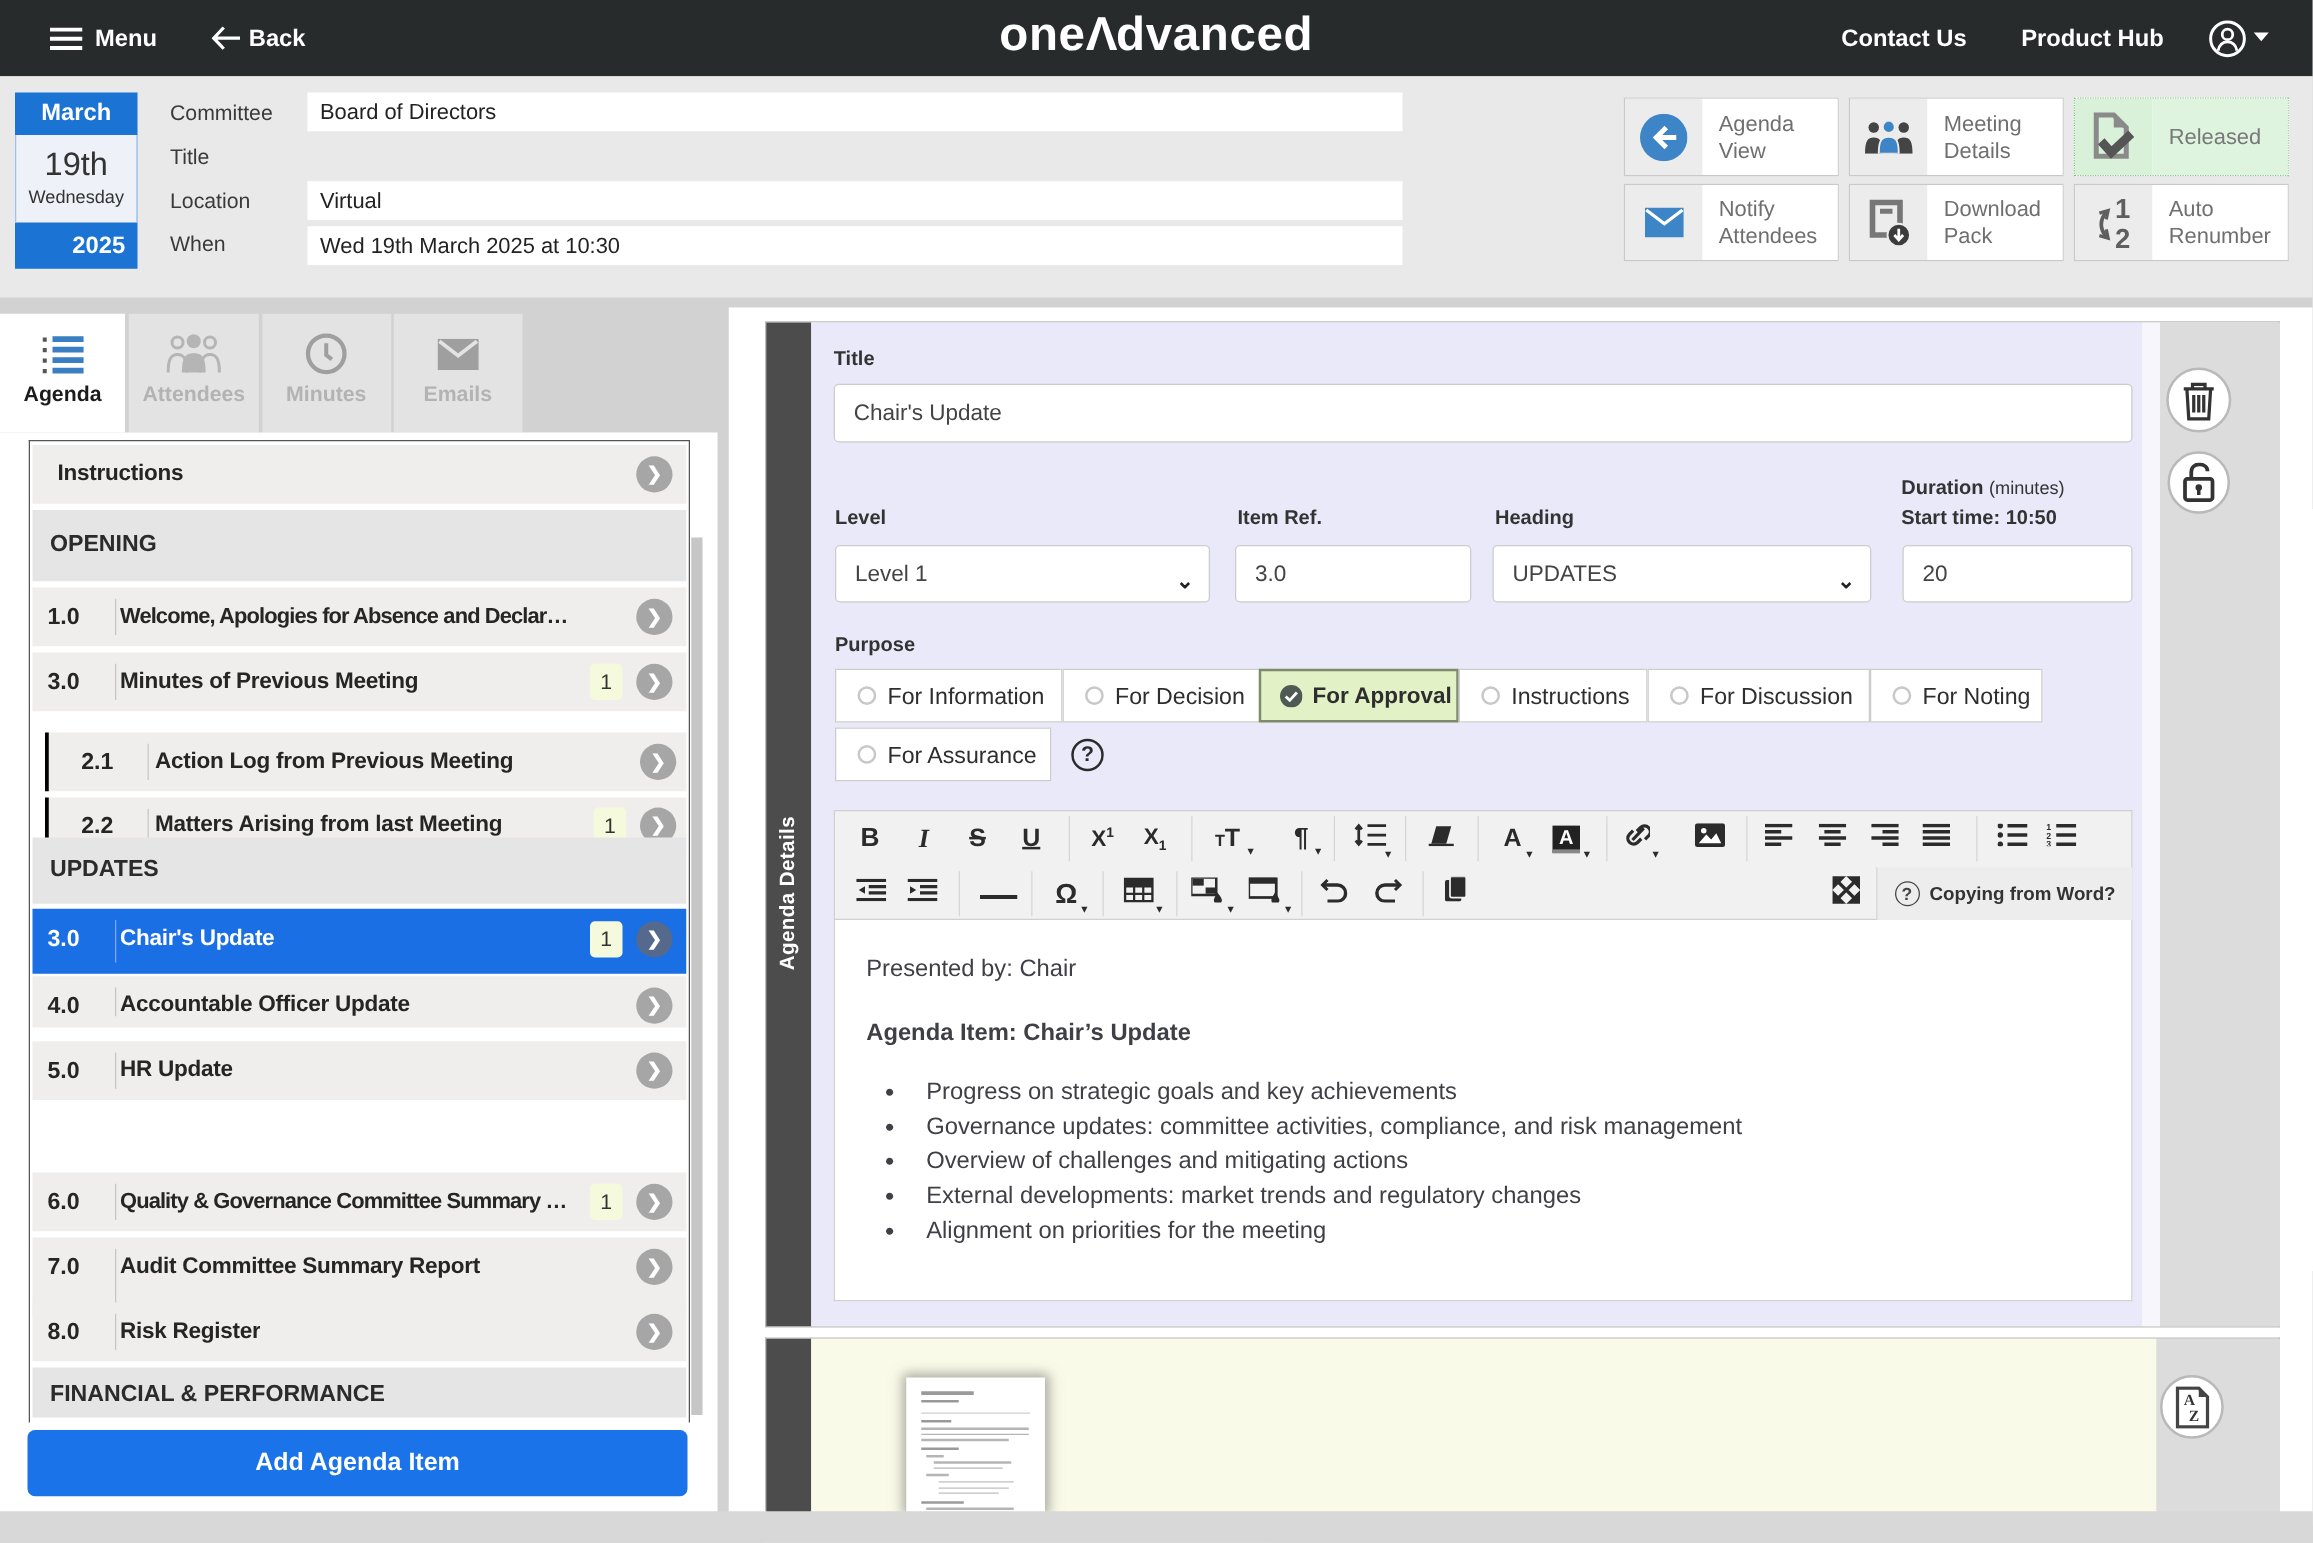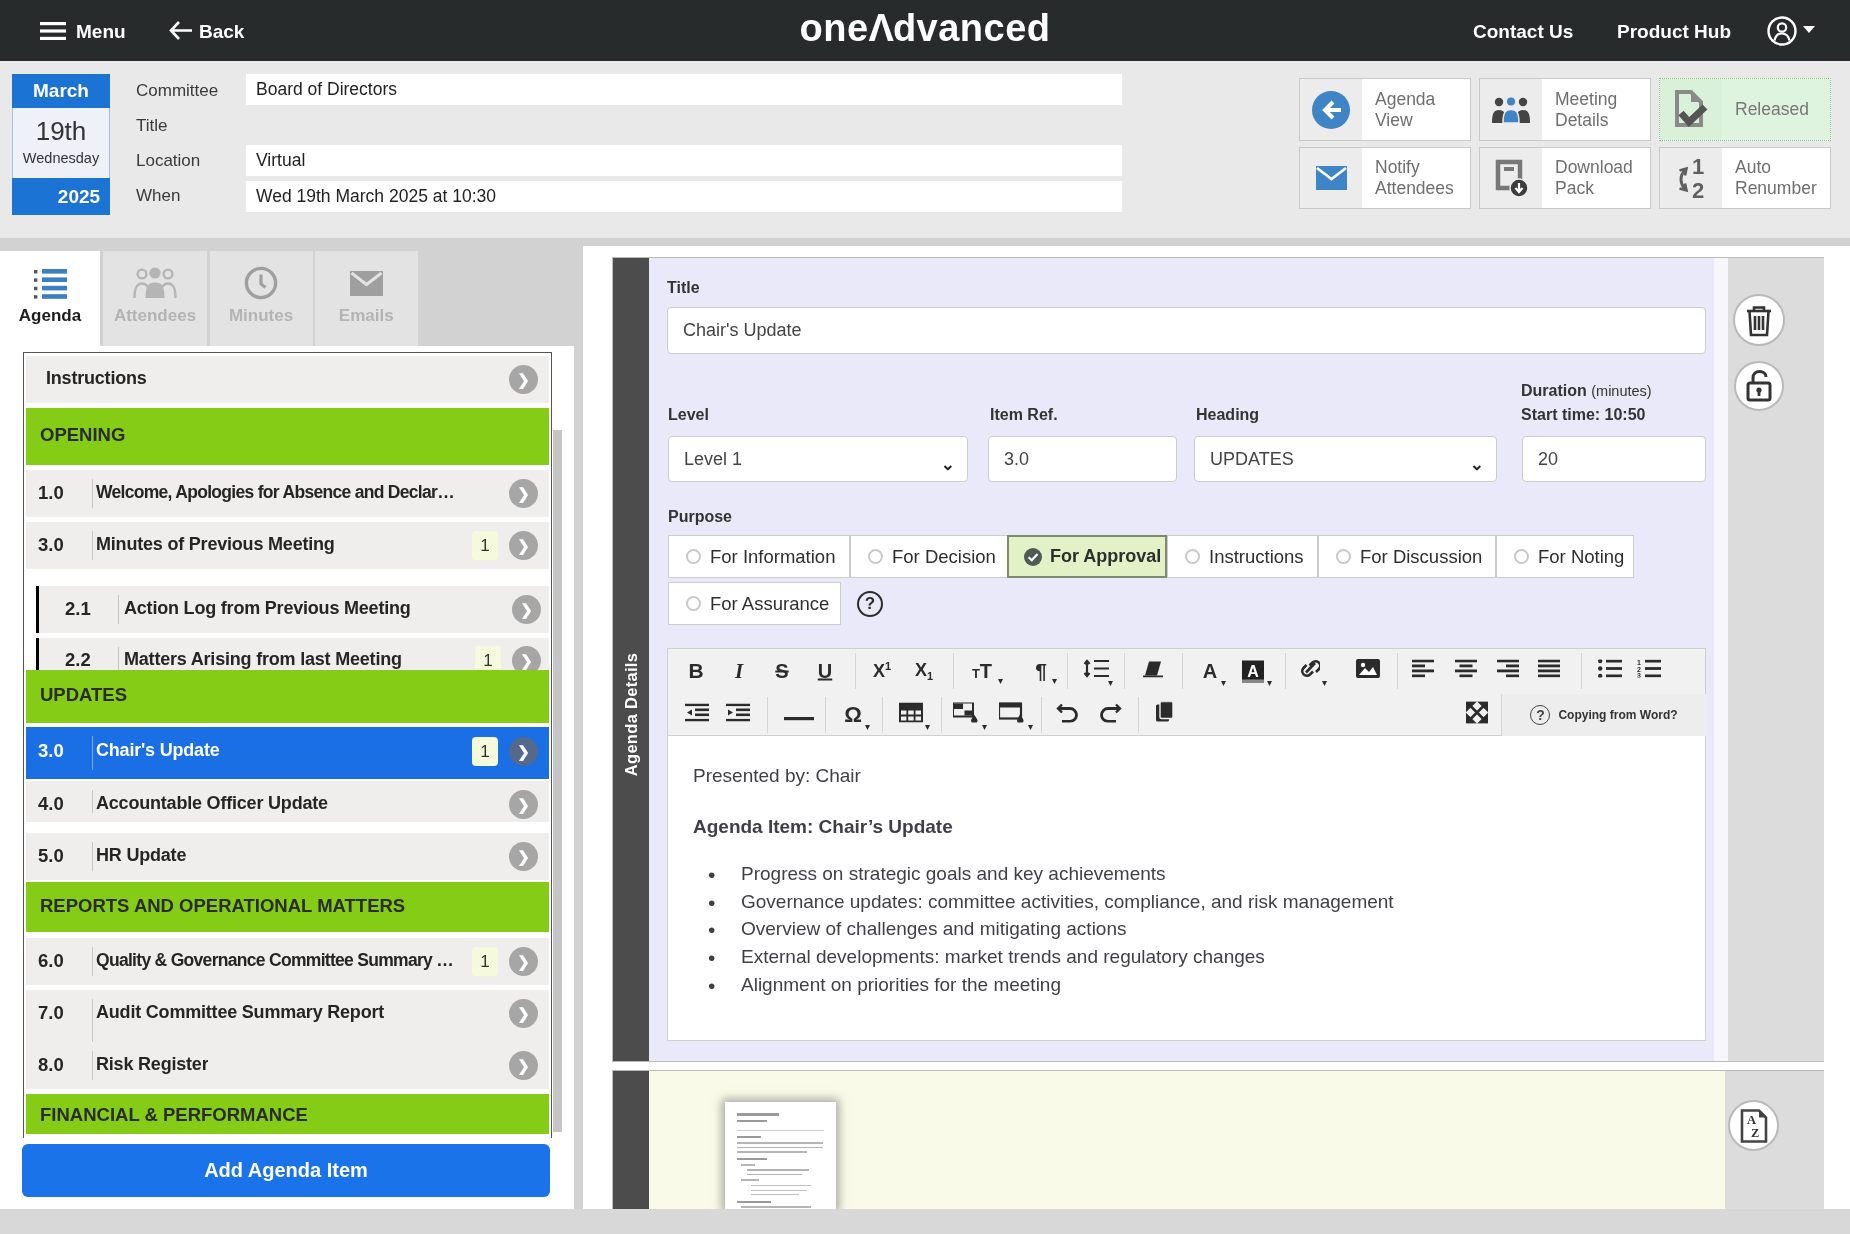--- a/index.html
+++ b/index.html
@@ -38,21 +38,21 @@
 #tab-agenda { background:#fff; height:95px; }
 #tab-agenda .tlab { color:#1c1c1c; }
 
 
 #leftcard { position:absolute; left:0; top:346px; width:574px; height:864px; background:#fff; }
 #list { position:absolute; left:23px; top:6px; width:529px; height:786px; border:1px solid #555; border-bottom:none; background:#fff; overflow:hidden; }
 .row { position:absolute; left:2px; width:523px; background:#efeeec; }
 .rownum { position:absolute; font-size:18.5px; font-weight:bold; color:#252525; }
 .rowdiv { position:absolute; top:9px; bottom:9px; width:1px; background:#c5c5c5; }
 .rowtitle { position:absolute; font-size:18px; letter-spacing:-0.2px; font-weight:bold; color:#252525; white-space:nowrap; overflow:hidden; text-overflow:ellipsis; }
-.sechead { position:absolute; left:2px; width:523px; background:#84cc16; font-size:18.5px; font-weight:bold; color:#2b2b2b; }
+.sechead { position:absolute; left:2px; width:523px; background:#e5e5e5; font-size:18.5px; font-weight:bold; color:#2b2b2b; }
 .sechead span { position:absolute; left:14px; }
 .badge { position:absolute; left:446px; width:26px; height:29px; background:#f6fadd; border-radius:4px; font-size:17px; color:#333; text-align:center; line-height:29px; }
 .chev { position:absolute; left:483px; width:29px; height:29px; border-radius:50%; background:#a6a6a6; }
 .chev:after { content:"\276F"; position:absolute; left:0; right:0; top:0; bottom:0; color:#fff; font-size:15px; font-weight:bold; text-align:center; line-height:29px; }
 .subrow { border-left:3px solid #000000; margin-left:10px; width:513px !important;margin-top:12px; }
 #row-sel { background:#1a6fe4; }
 #row-sel .rownum, #row-sel .rowtitle { color:#fff; }
 #row-sel .rowdiv { background:#7fa9ec; }
 #scrollthumb { position:absolute; left:553px; top:84px; width:9px; height:702px; background:#c6c6c6; }
 #addbtn { position:absolute; left:22px; top:798px; width:528px; height:53px; background:#1a73e8; border-radius:6px; color:#fff; font-size:20px; font-weight:bold; text-align:center; line-height:53px; }
@@ -311,23 +311,20 @@
           <span class="rowdiv" style="left:66px"></span>
           <span class="rowtitle" style="left:70px;top:12px">Accountable Officer Update</span>
           <span class="chev" style="top:9px"></span>
         </div>
       <div class="row" style="top:480px;height:47px">
           <span class="rownum" style="left:12px;top:12px">5.0</span>
           <span class="rowdiv" style="left:66px"></span>
           <span class="rowtitle" style="left:70px;top:12px">HR Update</span>
           <span class="chev" style="top:9px"></span>
         </div>
-      <div class="sechead" style="top:529px;height:50px">
-          <span style="top:13px">REPORTS AND OPERATIONAL MATTERS</span>
-        </div>
       <div class="row" style="top:585px;height:47px">
           <span class="rownum" style="left:12px;top:12px">6.0</span>
           <span class="rowdiv" style="left:66px"></span>
           <span class="rowtitle" style="left:70px;top:12px;width:368px;font-size:17.5px;letter-spacing:-0.7px">Quality &amp; Governance Committee Summary Re…</span>
           <span class="badge" style="top:9px">1</span>
           <span class="chev" style="top:9px"></span>
         </div>
       <div class="row" style="top:637px;height:63px">
           <span class="rownum" style="left:12px;top:12px">7.0</span>
           <span class="rowdiv" style="left:66px"></span>
@@ -570,21 +567,21 @@
             <g stroke="#2b2b2b" stroke-width="2.6" fill="#2b2b2b">
               <path d="M3 3 L19 19 M19 3 L3 19" fill="none"></path>
               <path d="M1 1 H8 L1 8 Z"></path>
               <path d="M21 1 H14 L21 8 Z"></path>
               <path d="M1 21 V14 L8 21 Z"></path>
               <path d="M21 21 H14 L21 14 Z"></path>
             </g>
           </svg></span>
       <div class="abs" style="left:833px;top:45px;width:205px;height:42px;background:#ededed;border-left:1px solid #d5d5d5;display:flex;align-items:center;justify-content:center">
         <span style="display:inline-block;width:20px;height:20px;border:1.8px solid #444;border-radius:50%;text-align:center;line-height:19px;font-size:14px;font-weight:bold;color:#444;margin-right:8px">?</span>
-        <span style="font-size:12px;font-weight:bold;color:#333">Copying from Word?</span>
+        <span style="font-size:15px;font-weight:bold;color:#333">Copying from Word?</span>
       </div>
     </div>
     <div id="editor">
       <div class="edline" style="top:29px">Presented by: Chair</div>
       <div class="edline" style="top:80px;font-weight:bold">Agenda Item: Chair’s Update</div>
       <div class="edbul" style="top:127px">Progress on strategic goals and key achievements</div>
       <div class="edbul" style="top:155px">Governance updates: committee activities, compliance, and risk management</div>
       <div class="edbul" style="top:182px">Overview of challenges and mitigating actions</div>
       <div class="edbul" style="top:210px">External developments: market trends and regulatory changes</div>
       <div class="edbul" style="top:238px">Alignment on priorities for the meeting</div>

